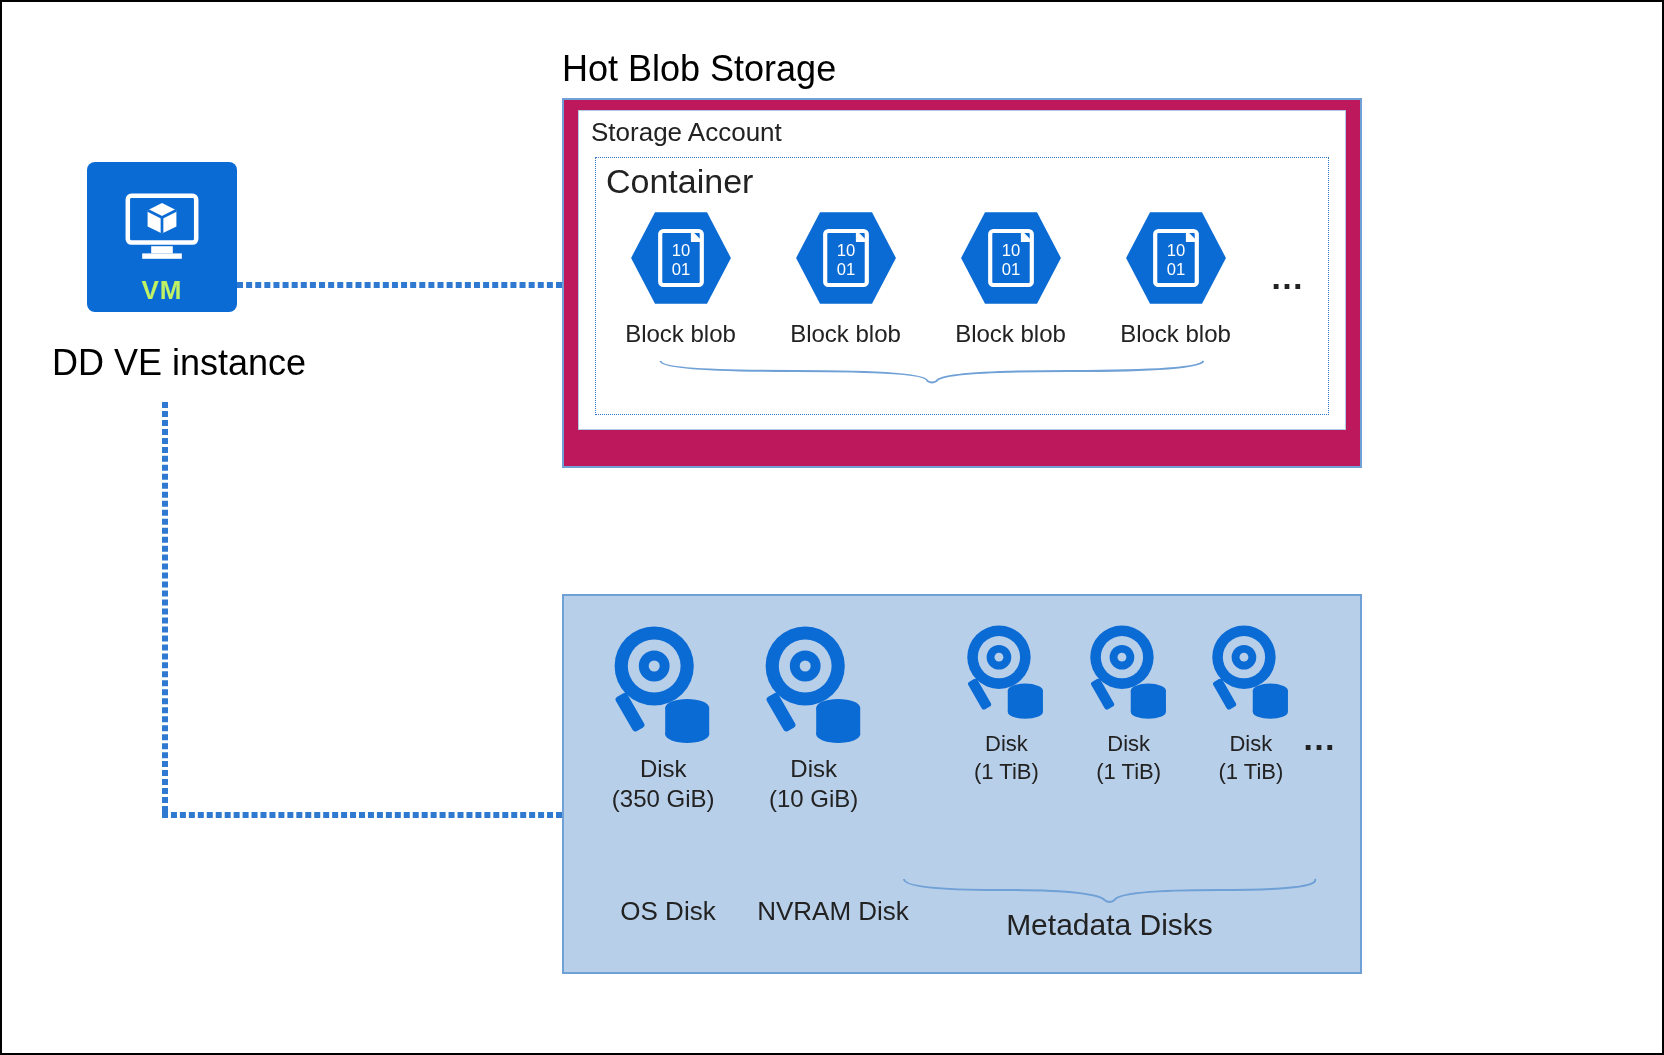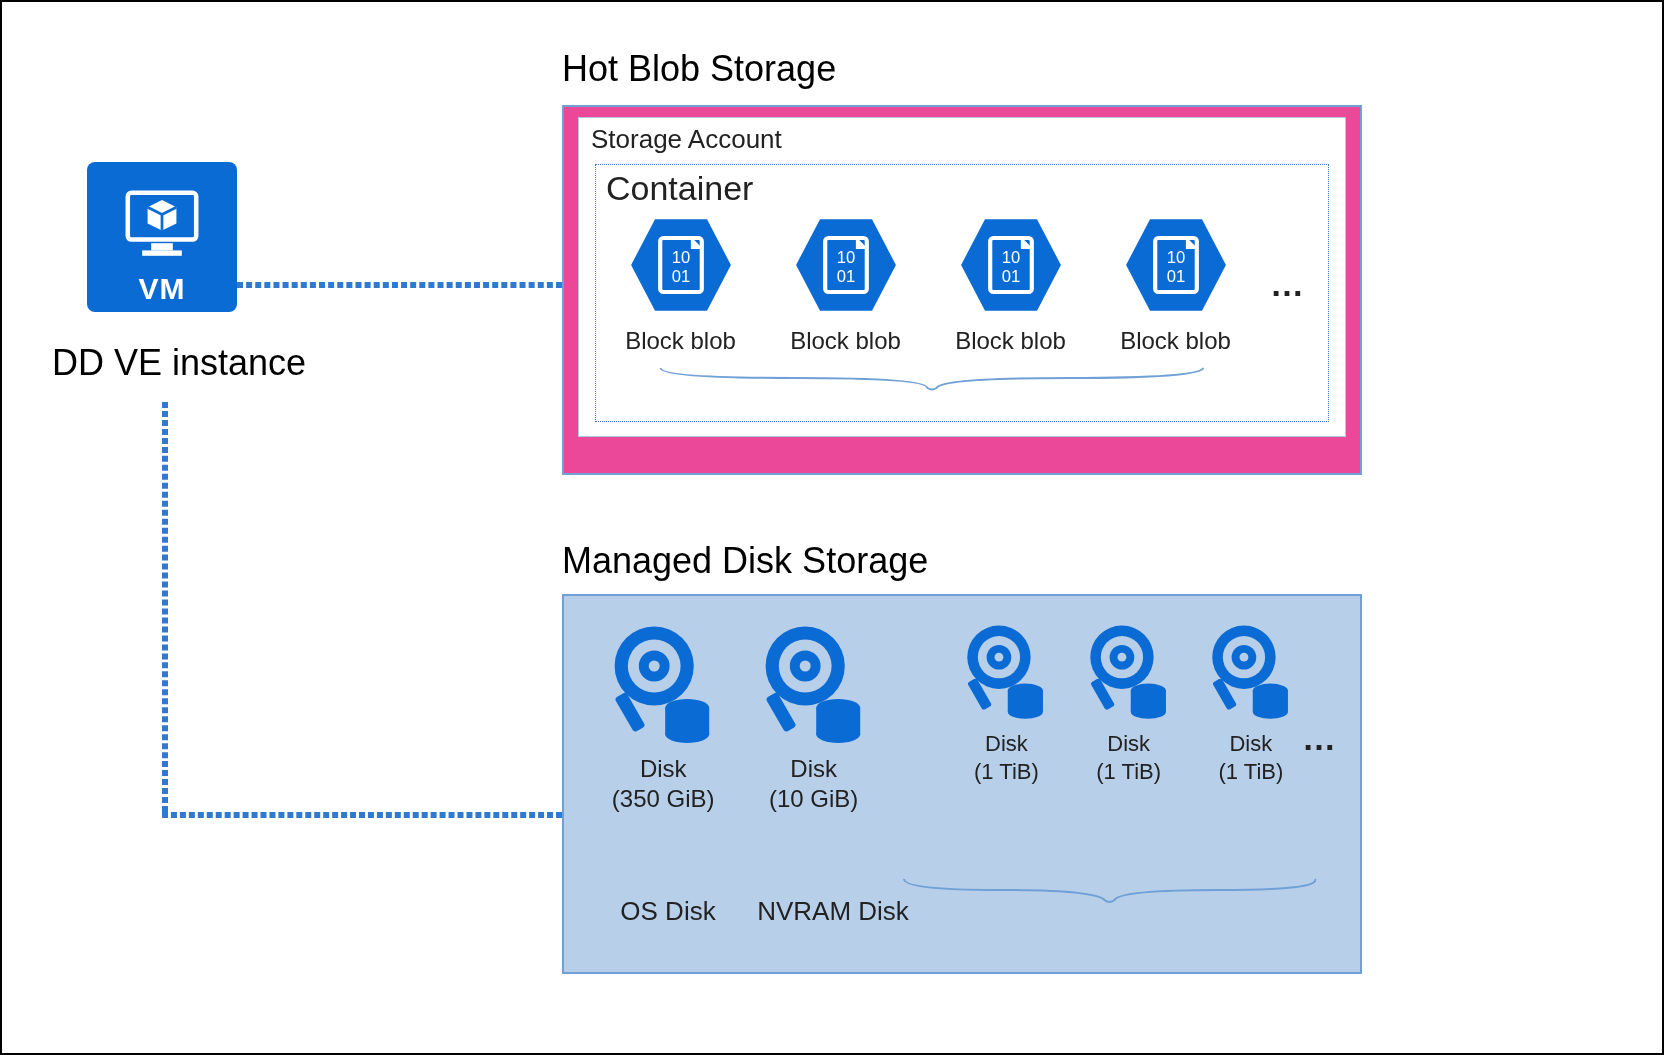--- a/index.html
+++ b/index.html
@@ -34,32 +34,32 @@
     background: #0b6bd4;
     border-radius: 8px;
     display: flex;
     flex-direction: column;
     align-items: center;
     justify-content: flex-end;
     padding-bottom: 6px;
   }
   .vm-box svg { margin-top: 10px; }
   .vm-caption {
-    color: #ffffff;
-    font-size: 30px;
+    color: #bef264;
+    font-size: 26px;
     font-weight: 600;
     letter-spacing: 1px;
   }
 
   
   .blob-panel {
     position: absolute;
-    left: 560px; top: 103px;
+    left: 560px; top: 96px;
     width: 800px; height: 370px;
-    background: #ec4899;
+    background: #be185d;
     border: 2px solid #6fa0d6;
     padding: 10px 14px;
   }
   .storage-account {
     position: absolute;
     left: 14px; top: 10px; right: 14px; bottom: 36px;
     background: #fff;
     border: 1px solid #b0c8e6;
     padding: 42px 16px 16px 16px;
   }
@@ -253,21 +253,20 @@
         </div>
         <div class="brace">
           <svg viewBox="0 0 600 30" preserveAspectRatio="none">
             <path d="M5 5 Q5 15 150 15 T295 25 Q300 28 305 25 Q310 15 450 15 T595 5" fill="none" stroke="#6fa0d6" stroke-width="2"></path>
           </svg>
         </div>
       </div>
     </div>
   </div>
 
-  <div class="label big" style="left:560px; top:538px;">Managed Disk Storage</div>
 
   <div class="disk-panel">
     <div class="disk-row">
 
       <div class="disk-item">
         <div class="disk-icon">
           <svg viewBox="0 0 100 110">
             <circle cx="42" cy="40" r="36" fill="#0b6bd4"></circle>
             <circle cx="42" cy="40" r="24" fill="#b8cfea"></circle>
             <circle cx="42" cy="40" r="14" fill="#0b6bd4"></circle>
@@ -365,15 +364,16 @@
     <div class="nv-os-row">
       <span>OS Disk</span>
       <span>NVRAM Disk</span>
     </div>
 
     <div class="brace2">
       <svg viewBox="0 0 420 32" preserveAspectRatio="none">
         <path d="M5 5 Q5 16 100 16 T205 26 Q210 30 215 26 Q220 16 320 16 T415 5" fill="none" stroke="#6fa0d6" stroke-width="2"></path>
       </svg>
     </div>
+    <div class="metadata-label">Metadata Disks</div>
   </div>
 
 </div>
 
 </body></html>

